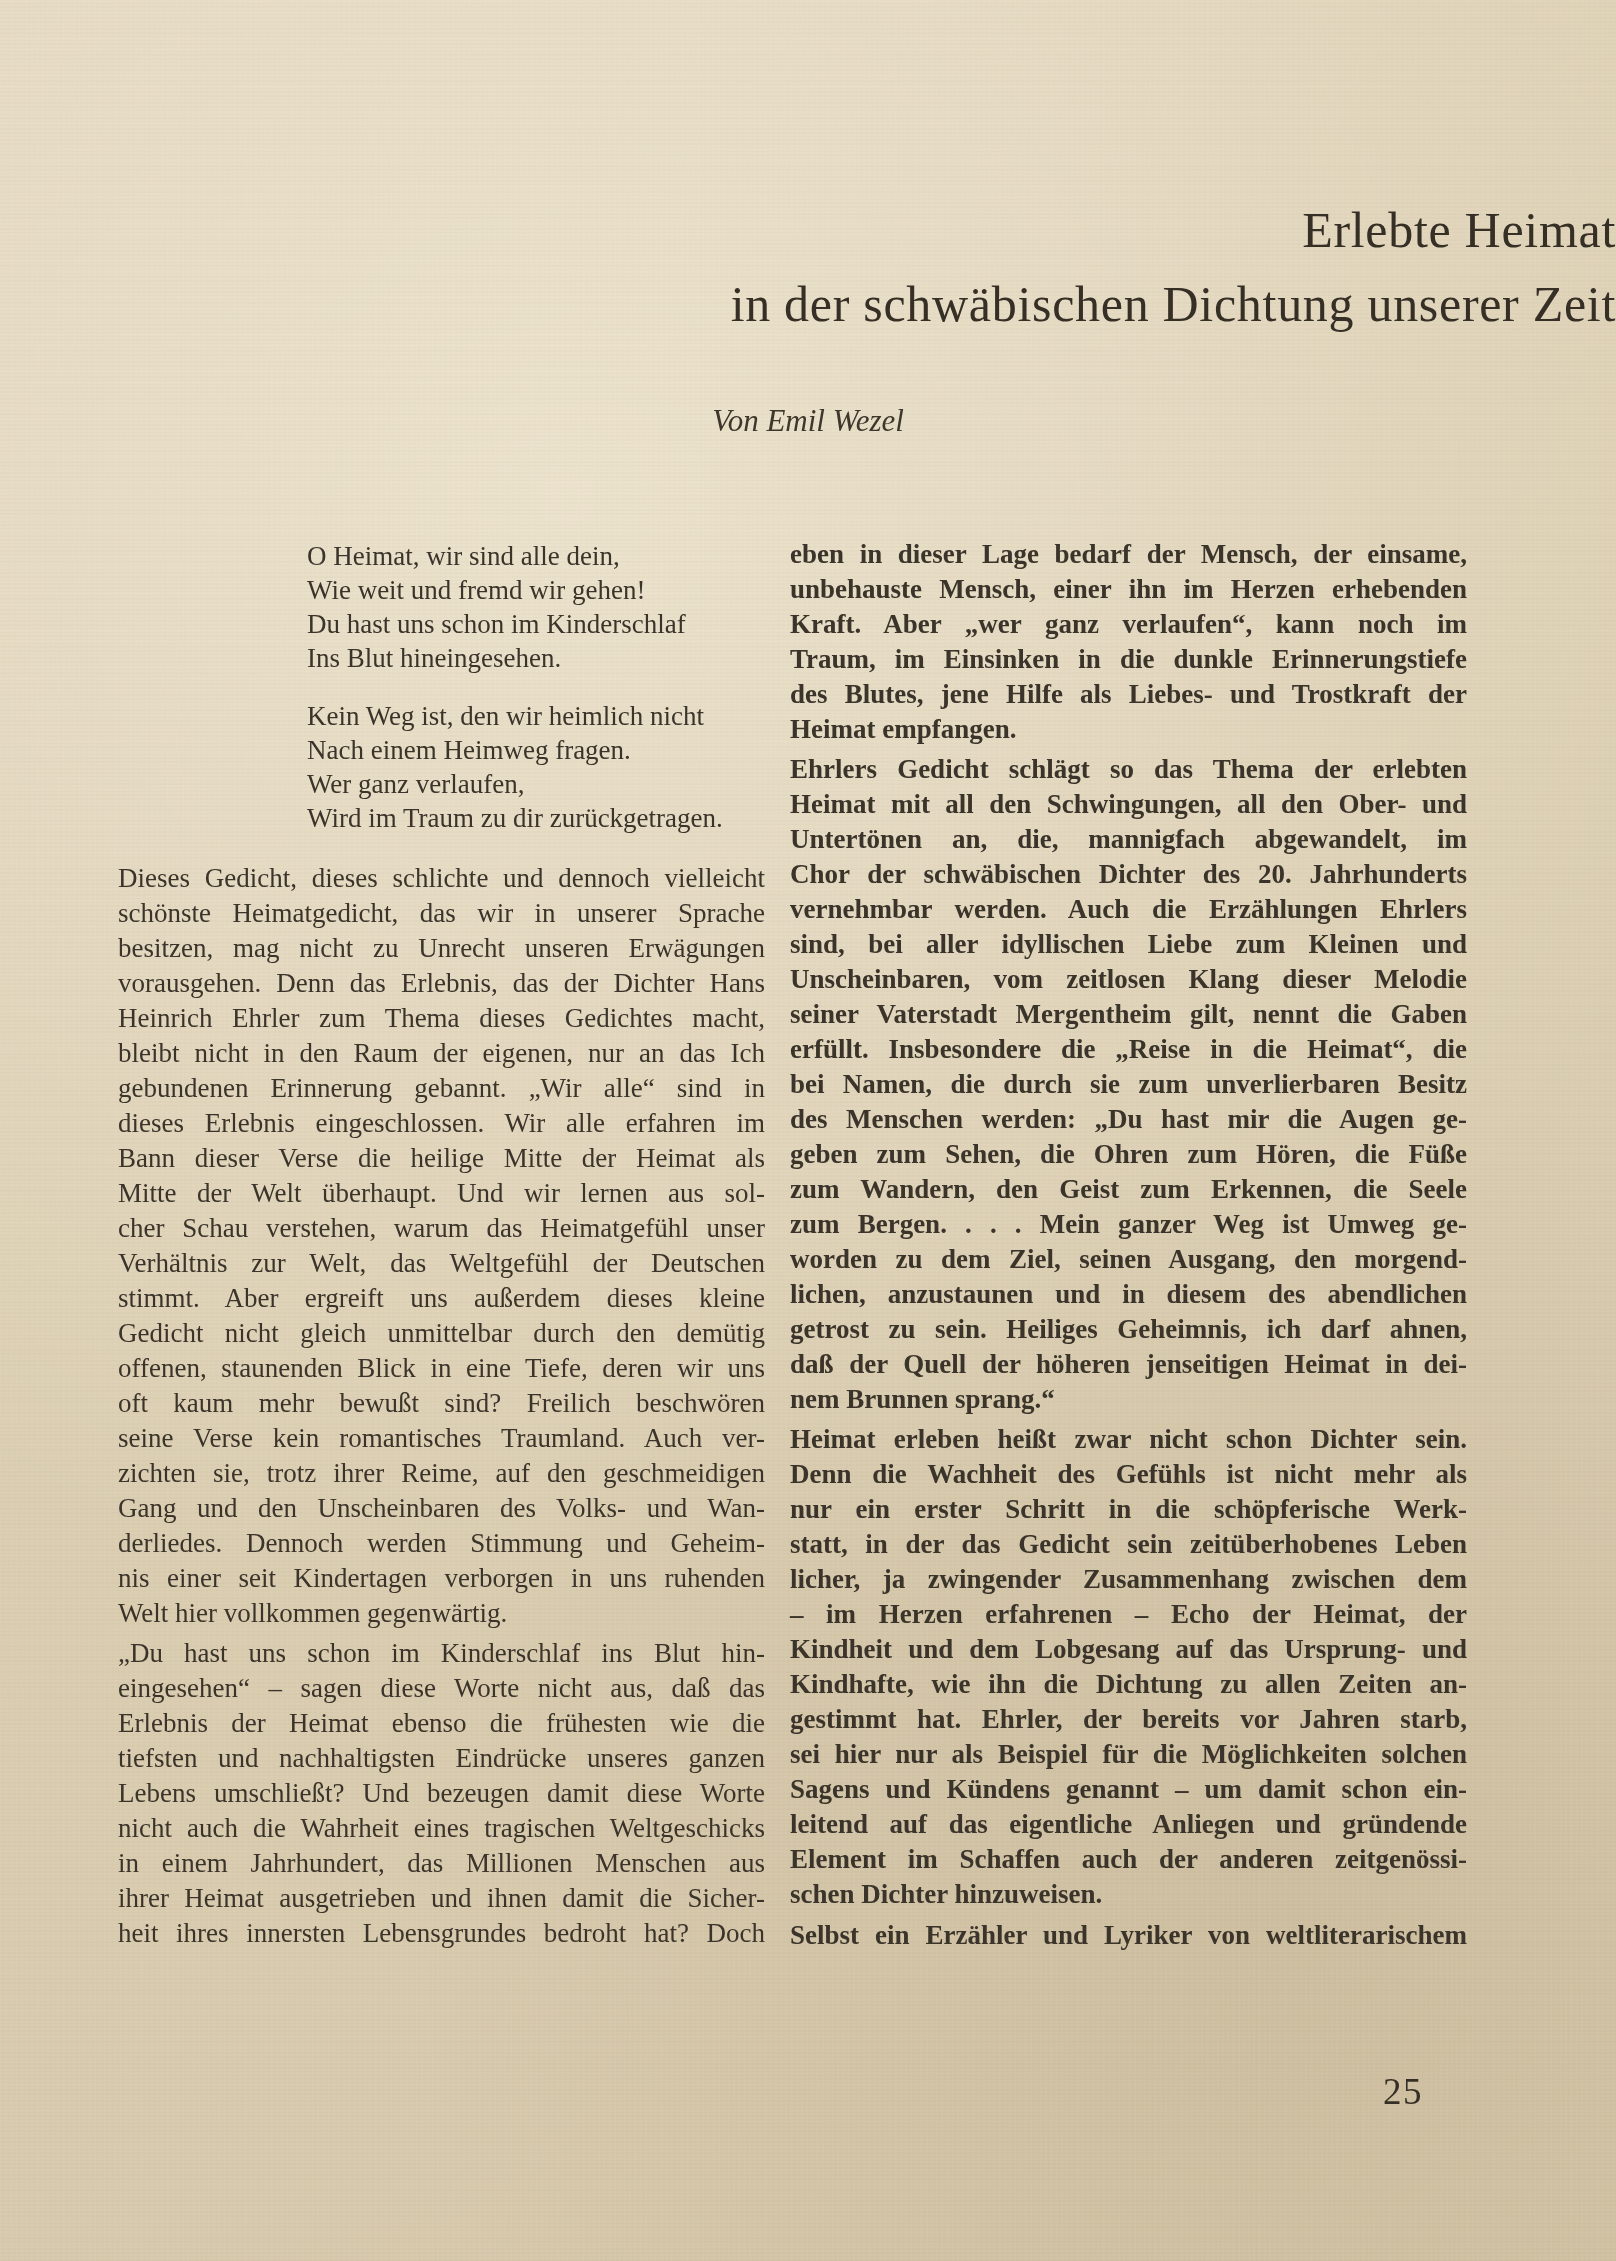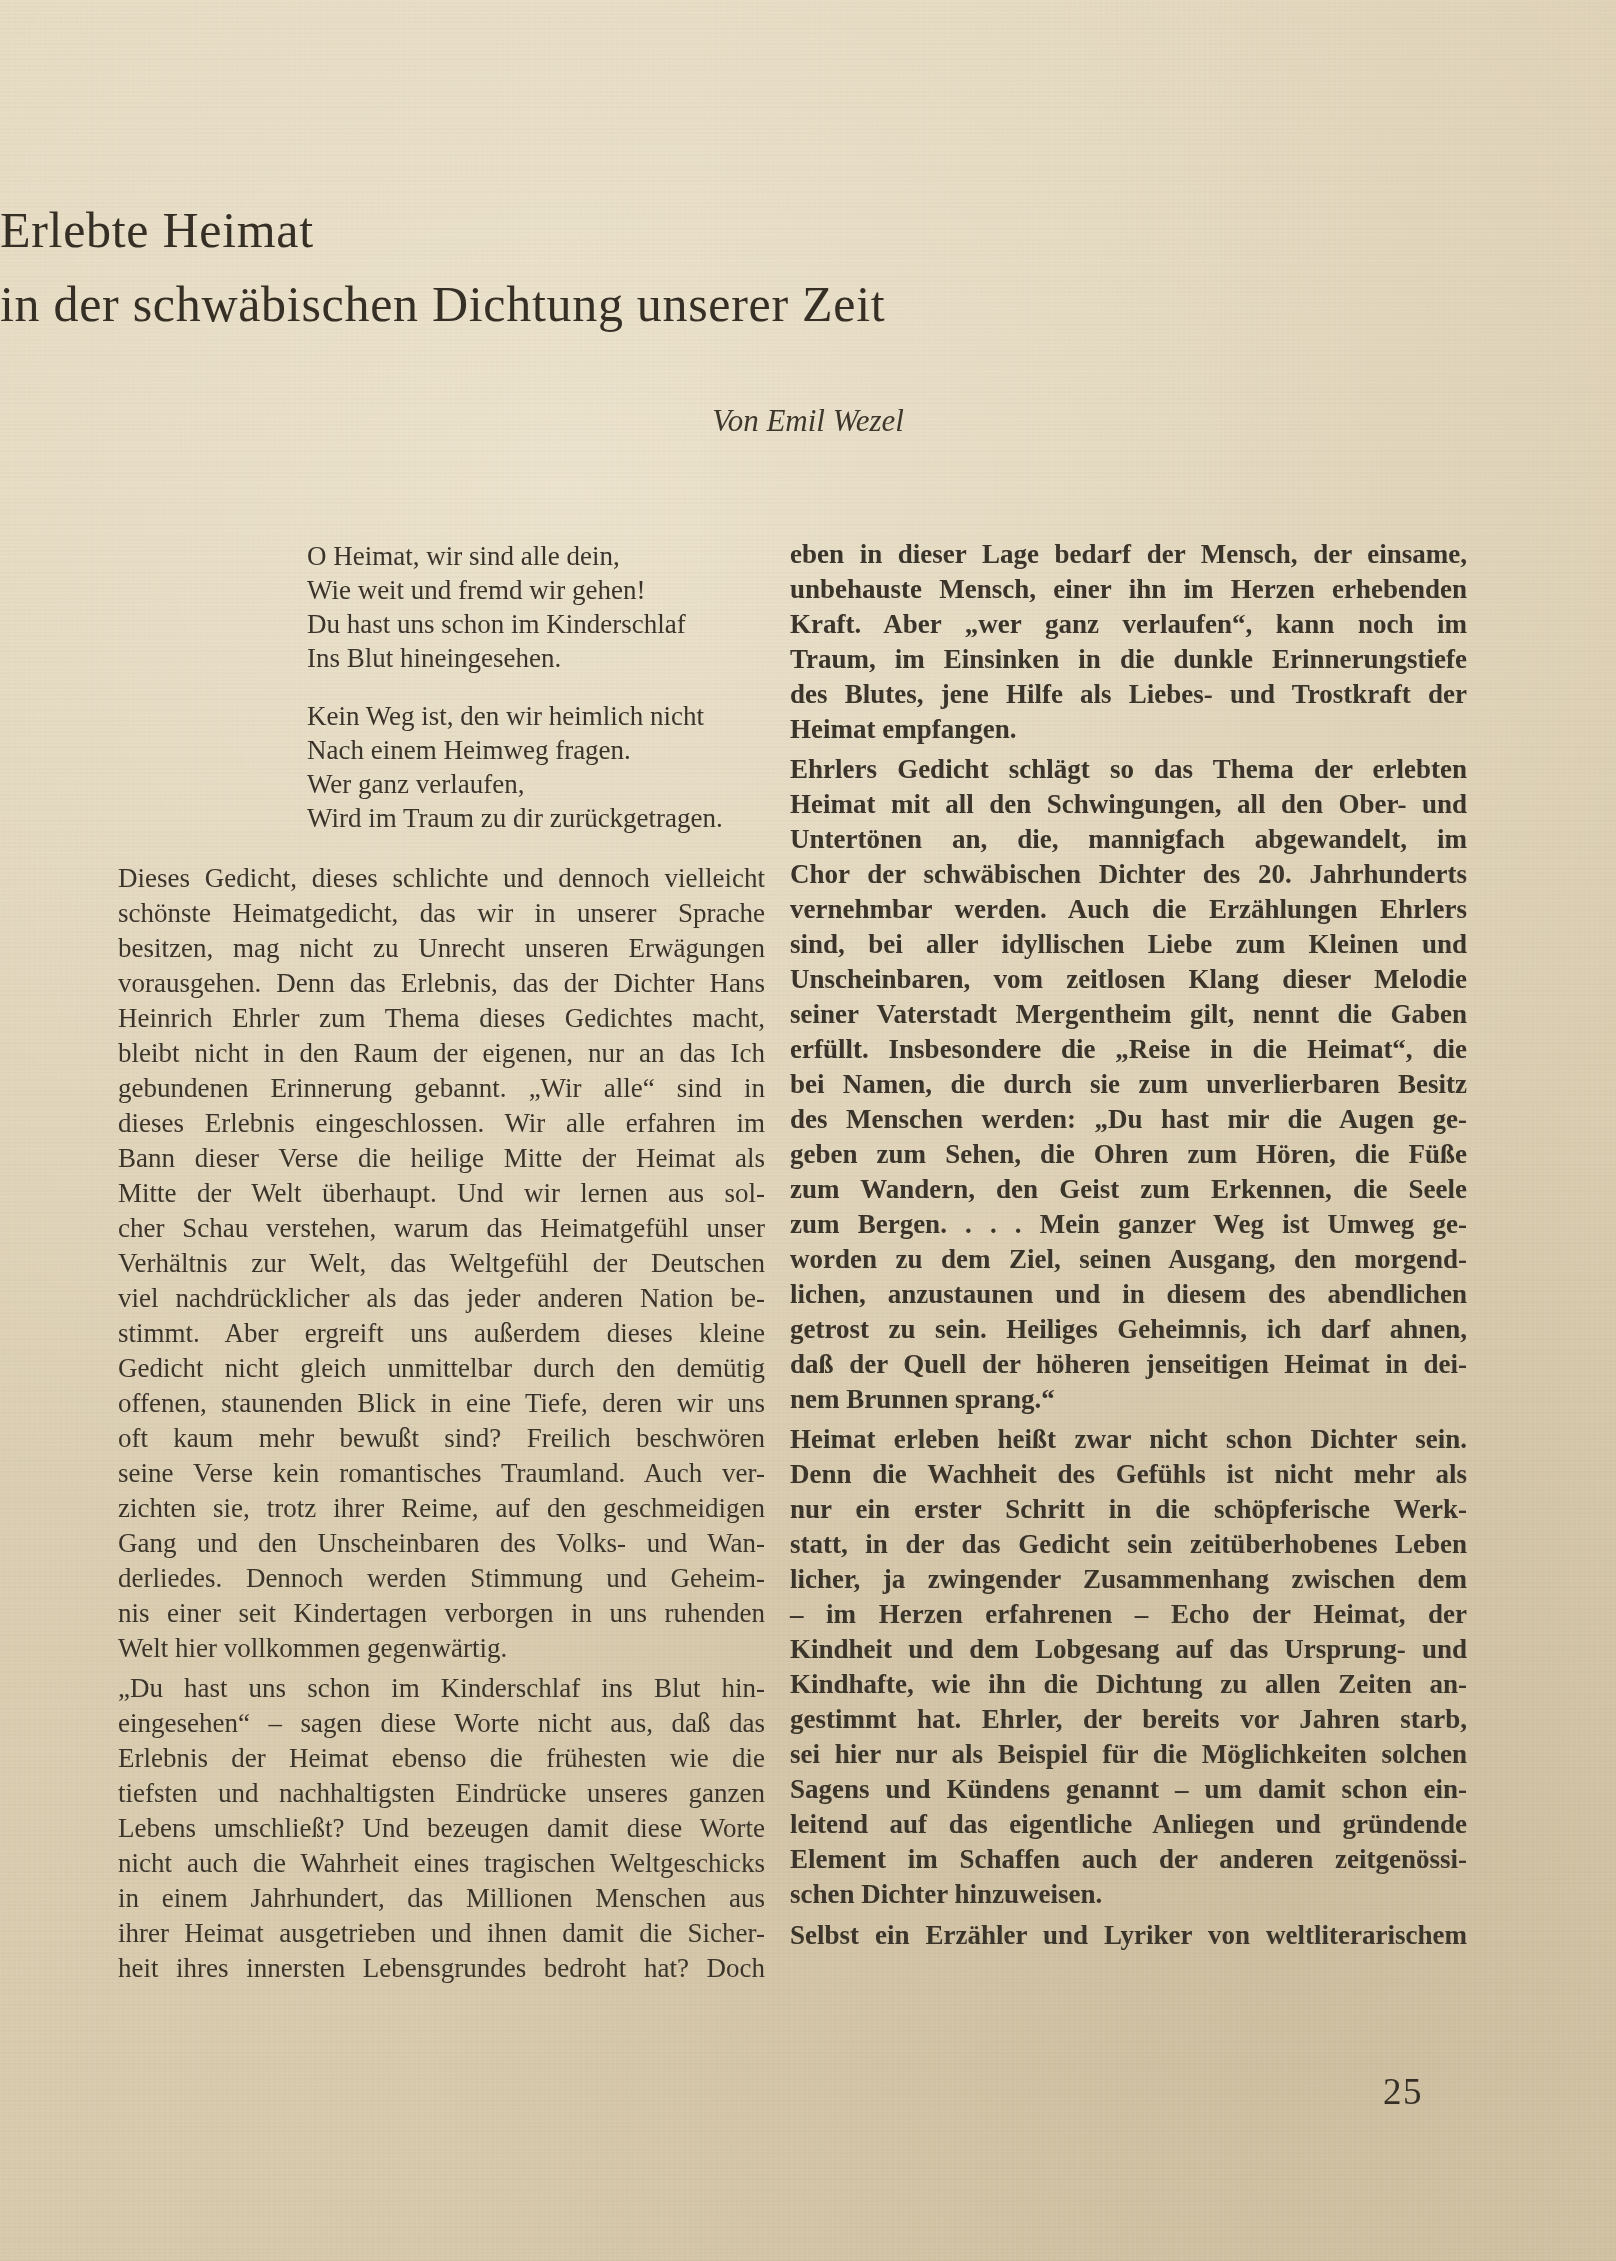--- a/index.html
+++ b/index.html
@@ -16,21 +16,21 @@
     overflow:hidden;
   }
   .page::before{
     content:"";position:absolute;inset:0;pointer-events:none;
     background-image:
       repeating-linear-gradient(0deg, rgba(115,95,65,0.028) 0 1.5px, rgba(0,0,0,0) 1.5px 3.7px),
       repeating-linear-gradient(90deg, rgba(255,255,255,0.030) 0 2.2px, rgba(0,0,0,0) 2.2px 5.2px);
   }
   .title{
     position:absolute;top:193px;left:0;width:100%;
-    text-align:left;font-size:50px;line-height:74px;
+    text-align:right;font-size:50px;line-height:74px;
     color:#362f25;letter-spacing:0.7px;
   }
   .byline{
     position:absolute;top:403px;left:0;width:100%;
     text-align:center;font-style:italic;font-size:31px;color:#3e372c;
   }
   .cols{
     position:absolute;top:537px;left:118px;
     display:flex;gap:25px;justify-content:flex-end;
   }
@@ -85,21 +85,20 @@
             <div class="line">besitzen, mag nicht zu Unrecht unseren Erwägungen</div>
             <div class="line">vorausgehen. Denn das Erlebnis, das der Dichter Hans</div>
             <div class="line">Heinrich Ehrler zum Thema dieses Gedichtes macht,</div>
             <div class="line">bleibt nicht in den Raum der eigenen, nur an das Ich</div>
             <div class="line">gebundenen Erinnerung gebannt. „Wir alle“ sind in</div>
             <div class="line">dieses Erlebnis eingeschlossen. Wir alle erfahren im</div>
             <div class="line">Bann dieser Verse die heilige Mitte der Heimat als</div>
             <div class="line">Mitte der Welt überhaupt. Und wir lernen aus sol-</div>
             <div class="line">cher Schau verstehen, warum das Heimatgefühl unser</div>
             <div class="line">Verhältnis zur Welt, das Weltgefühl der Deutschen</div>
-            <div class="line">viel nachdrücklicher als das jeder anderen Nation be-</div>
             <div class="line">stimmt. Aber ergreift uns außerdem dieses kleine</div>
             <div class="line">Gedicht nicht gleich unmittelbar durch den demütig</div>
             <div class="line">offenen, staunenden Blick in eine Tiefe, deren wir uns</div>
             <div class="line">oft kaum mehr bewußt sind? Freilich beschwören</div>
             <div class="line">seine Verse kein romantisches Traumland. Auch ver-</div>
             <div class="line">zichten sie, trotz ihrer Reime, auf den geschmeidigen</div>
             <div class="line">Gang und den Unscheinbaren des Volks- und Wan-</div>
             <div class="line">derliedes. Dennoch werden Stimmung und Geheim-</div>
             <div class="line">nis einer seit Kindertagen verborgen in uns ruhenden</div>
             <div class="line last">Welt hier vollkommen gegenwärtig.</div>

